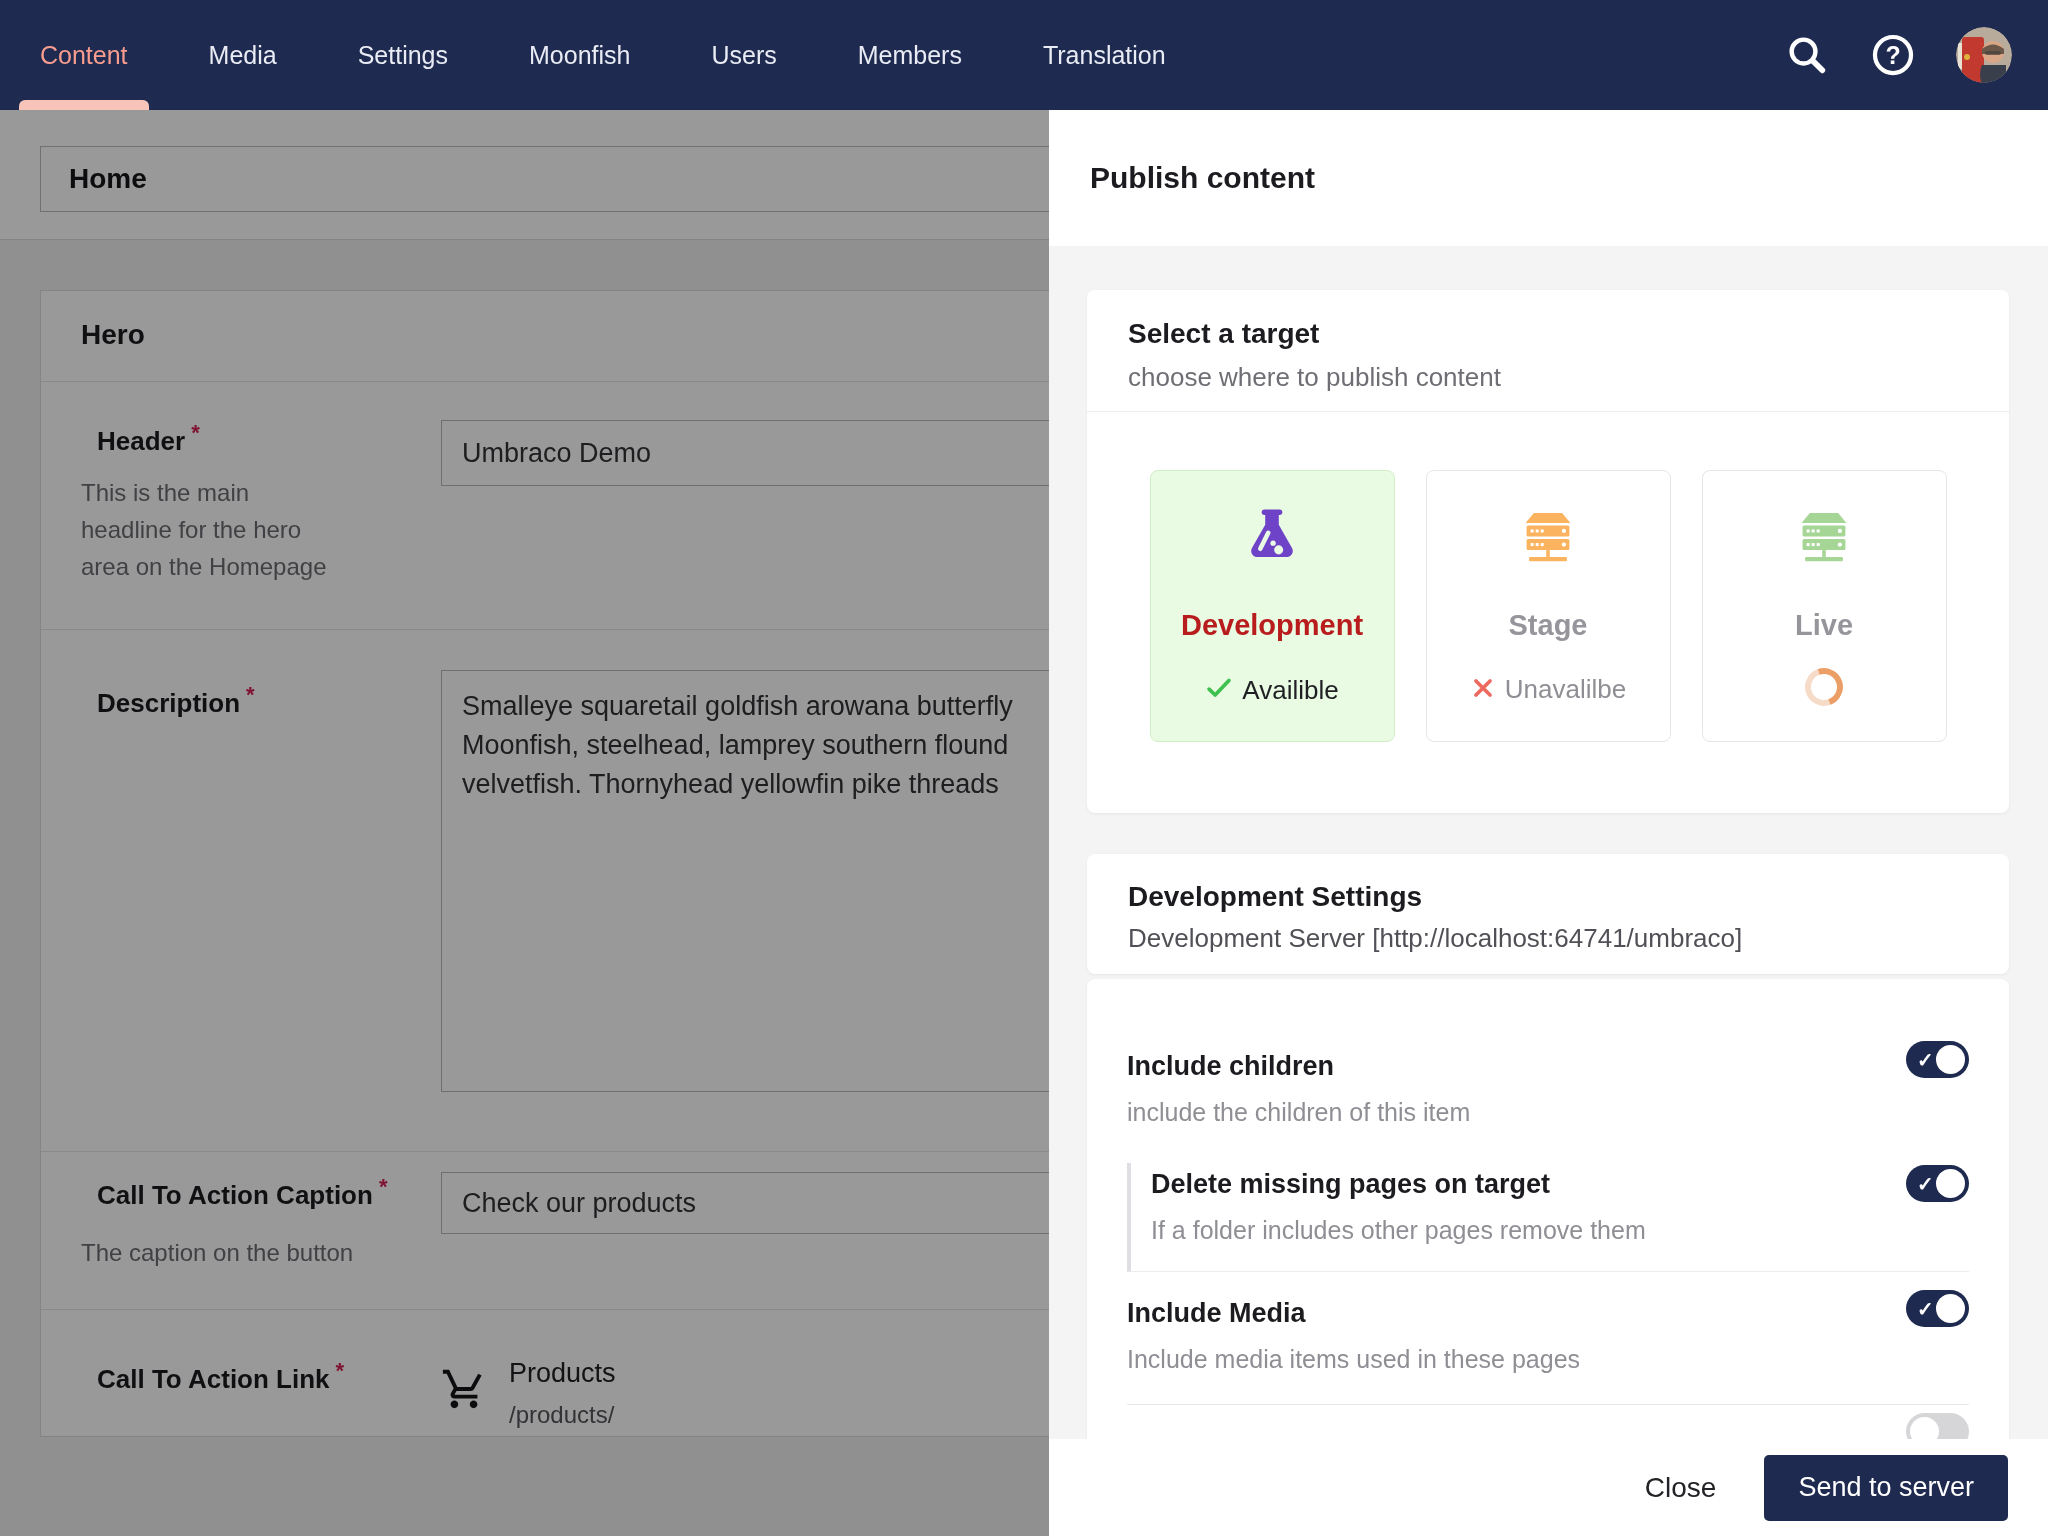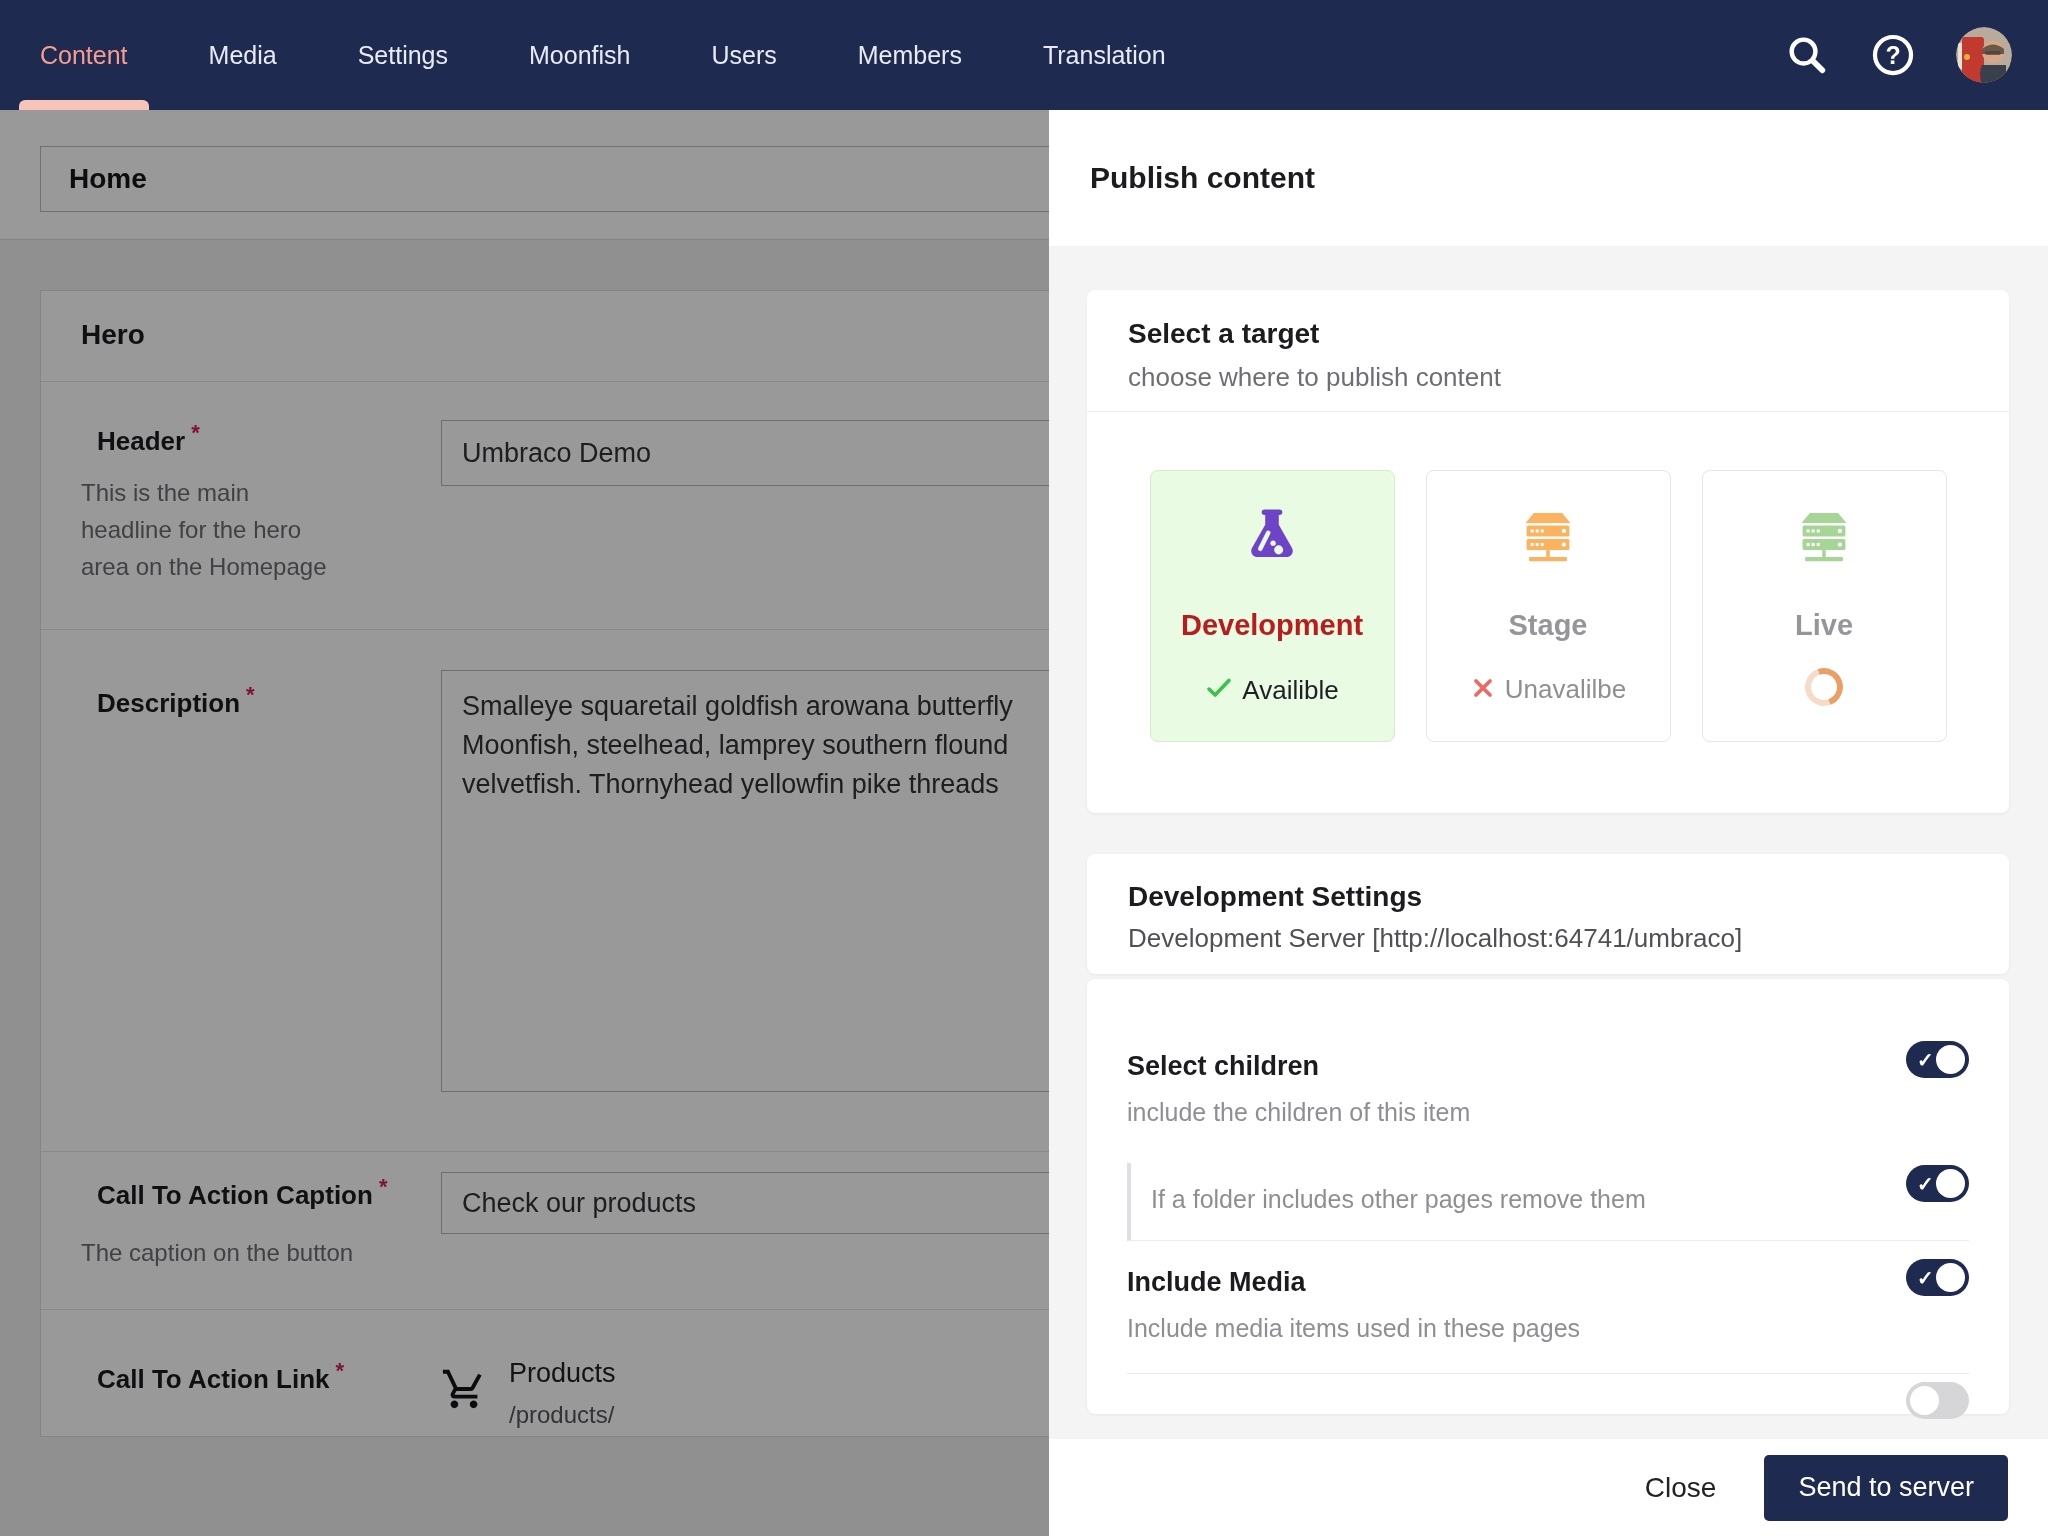--- a/index.html
+++ b/index.html
@@ -308,29 +308,30 @@
       </div>
 
       <div class="card card-settings">
         <div class="cs-title">Development Settings</div>
         <div class="cs-server">Development Server [http://localhost:64741/umbraco]</div>
       </div>
 
       <div class="card card-options">
 
         <div class="opt-row first">
-          <div class="opt-label">Select children</div>
+          <div class="opt-label">Include children</div>
           <div class="toggle on">
               <span class="tick">✓</span>
               <span class="knob"></span>
             </div>
           <div class="opt-help">include the children of this item</div>
         </div>
 
         <div class="opt-sub">
+          <div class="opt-label">Delete missing pages on target</div>
           <div class="toggle on">
               <span class="tick">✓</span>
               <span class="knob"></span>
             </div>
           <div class="opt-help">If a folder includes other pages remove them</div>
         </div>
 
         <div class="opt-row third">
           <div class="opt-label">Include Media</div>
           <div class="toggle on">

